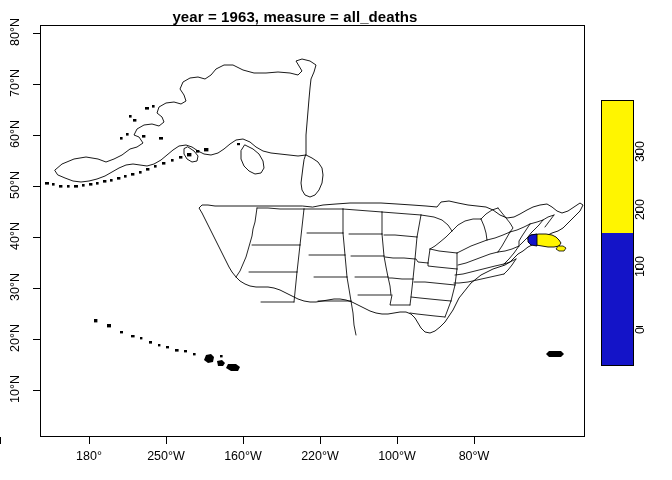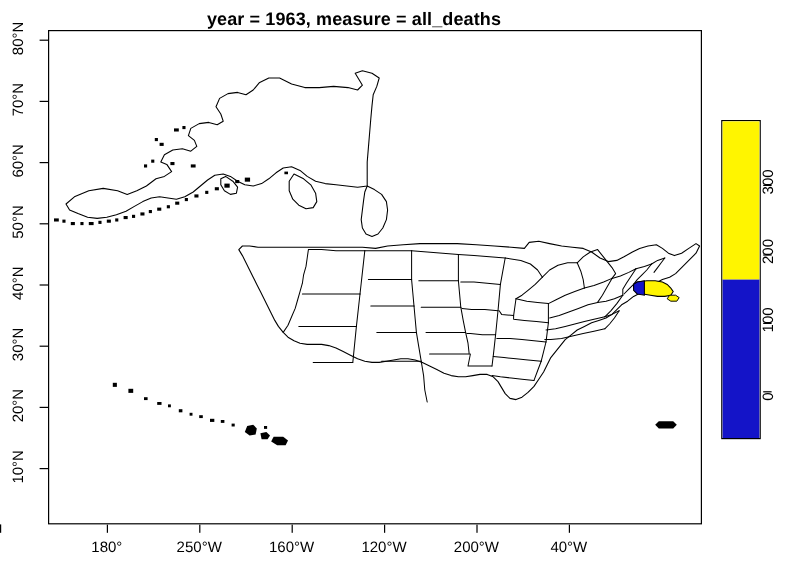--- a/index.html
+++ b/index.html
@@ -66,23 +66,23 @@
     <div class="tick-line xtick" style="left" :=""></div>
     <div class="tick-line xtick" style="left:166px"></div>
     <div class="tick-line xtick" style="left:243px"></div>
     <div class="tick-line xtick" style="left:320px"></div>
     <div class="tick-line xtick" style="left:397px"></div>
     <div class="tick-line xtick" style="left:474px"></div>
 
     <div class="xlab" style="left:89px">180°</div>
     <div class="xlab" style="left:166px">250°W</div>
     <div class="xlab" style="left:243px">160°W</div>
-    <div class="xlab" style="left:320px">120°W</div>
-    <div class="xlab" style="left:397px">200°W</div>
-    <div class="xlab" style="left:474px">40°W</div>
+    <div class="xlab" style="left:320px">220°W</div>
+    <div class="xlab" style="left:397px">100°W</div>
+    <div class="xlab" style="left:474px">80°W</div>
   </div>
 
   <div id="plot-frame"></div>
 
   <svg id="map-svg" viewBox="0 0 545 412">
     <g fill="none" stroke="#000" stroke-width="0.9" stroke-linejoin="round" stroke-linecap="round">
       <path d="M15,145 L22,139 L34,134 L46,132 L58,134 L66,137 L74,134 L82,130
                L90,124 L97,122 L103,118 L99,112 L94,110 L97,104 L104,100
                L112,99 L119,101 L124,97 L122,92 L117,88 L119,82 L126,78
                L134,77 L141,79 L146,76 L144,70 L140,64 L143,57 L150,53

